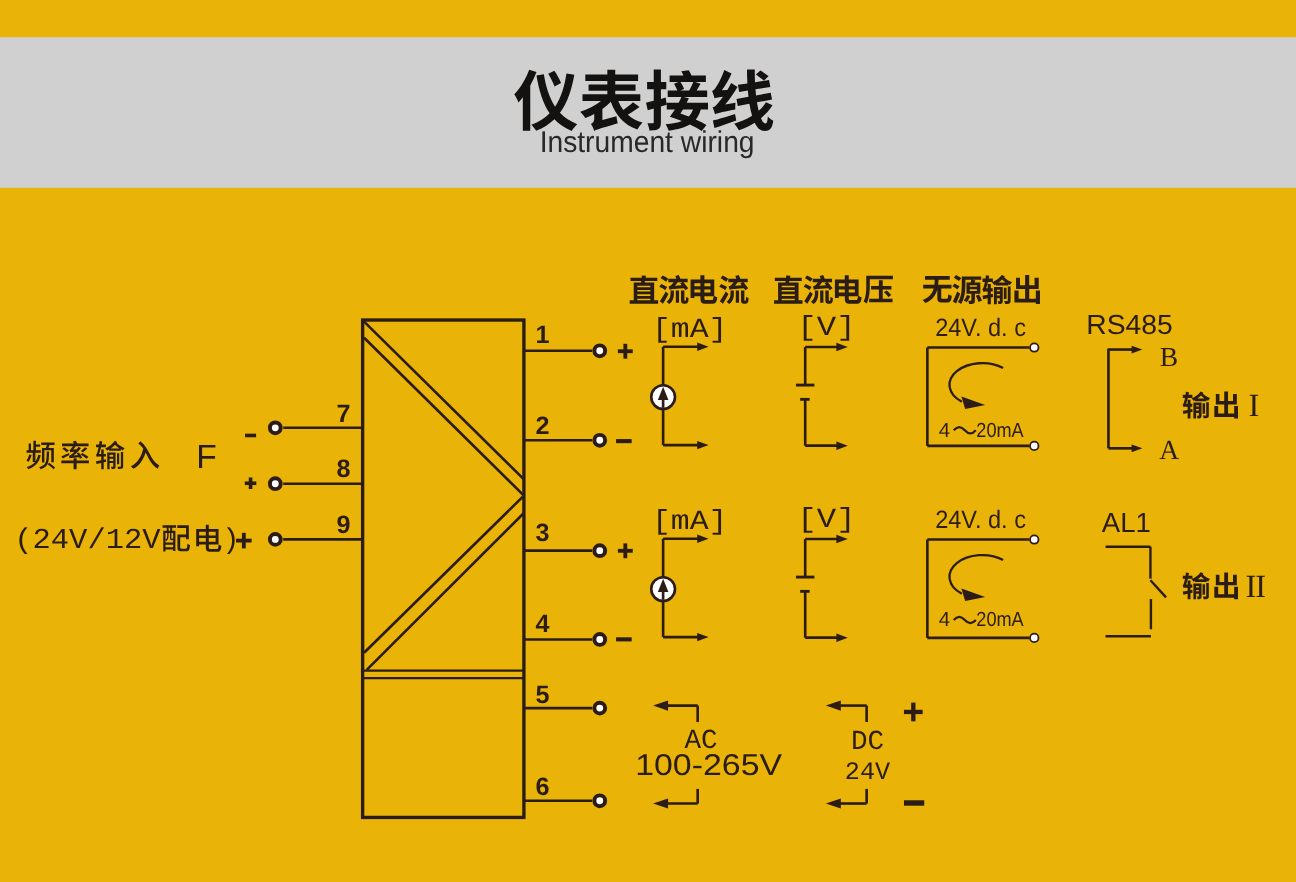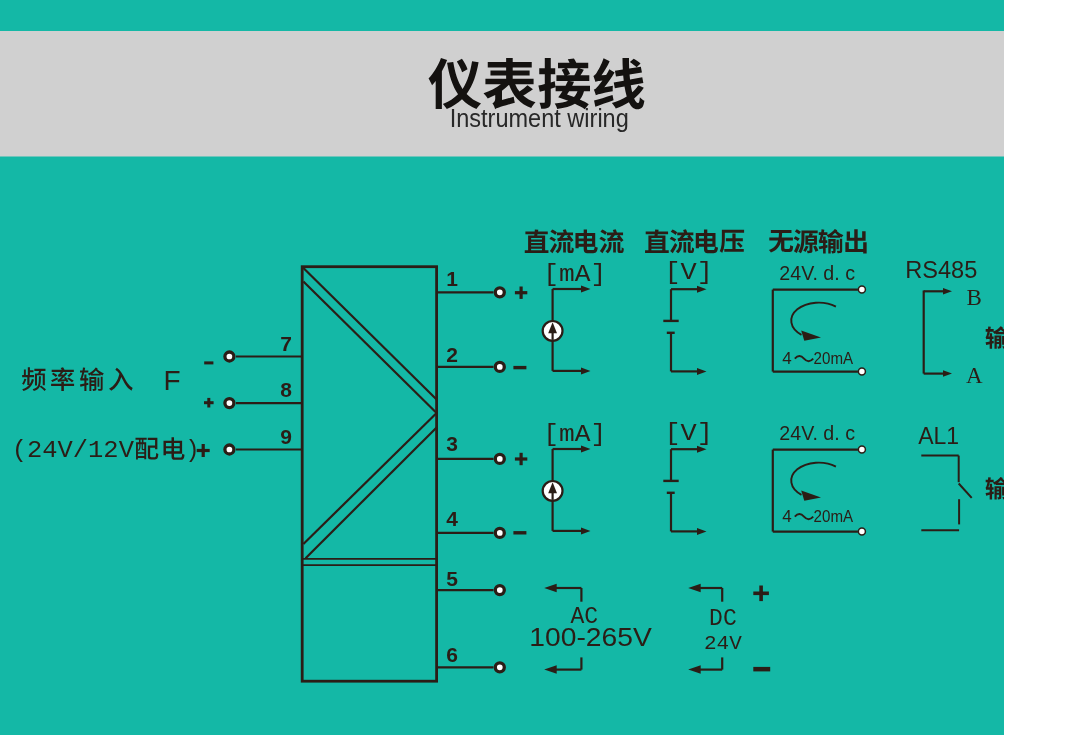--- a/index.html
+++ b/index.html
@@ -1,14 +1,14 @@
 <!DOCTYPE html>
 <html><head><meta charset="utf-8"><style>
 html,body{margin:0;padding:0;background:#fff;}
-#page{position:relative;width:1004px;height:735px;overflow:hidden;background:#14b8a6;}
+#page{position:relative;width:1080px;height:735px;overflow:hidden;background:#eab308;}
 </style></head><body>
 <div id="page">
 <svg width="1080" height="735" viewBox="0 0 1080 735">
 <rect x="0" y="31" width="1080" height="125.5" fill="#d0d0d0"></rect>
 <path transform="translate(427.80,104.10) scale(0.05437,-0.05437)" fill="#141210" d="M534 784C573 722 615 639 631 587L731 641C714 694 669 773 628 832ZM814 788C784 597 736 422 640 280C551 413 499 582 468 775L354 759C394 525 453 330 556 179C484 106 393 46 276 2C299 -21 333 -64 349 -91C463 -44 555 17 629 88C699 13 786 -47 894 -92C912 -60 951 -11 979 12C871 52 784 111 714 185C834 346 894 546 934 769ZM242 846C191 703 104 560 14 470C34 441 67 375 78 345C101 369 123 396 145 425V-88H259V603C296 670 329 741 355 810Z"></path>
       <path transform="translate(482.37,104.29) scale(0.05437,-0.05437)" fill="#141210" d="M235 -89C265 -70 311 -56 597 30C590 55 580 104 577 137L361 78V248C408 282 452 320 490 359C566 151 690 4 898 -66C916 -34 951 14 977 39C887 64 811 106 750 160C808 193 873 236 930 277L830 351C792 314 735 270 682 234C650 275 624 320 604 370H942V472H558V528H869V623H558V676H908V777H558V850H437V777H99V676H437V623H149V528H437V472H56V370H340C253 301 133 240 21 205C46 181 82 136 99 108C145 125 191 146 236 170V97C236 53 208 29 185 17C204 -7 228 -60 235 -89Z"></path>
       <path transform="translate(537.23,104.18) scale(0.05437,-0.05437)" fill="#141210" d="M139 849V660H37V550H139V371C95 359 54 349 21 342L47 227L139 253V44C139 31 135 27 123 27C111 26 77 26 42 28C56 -4 70 -54 73 -83C135 -84 179 -79 209 -61C239 -42 249 -12 249 43V285L337 312L322 420L249 400V550H331V660H249V849ZM548 659H745C730 619 705 567 682 530H547L603 553C594 582 571 625 548 659ZM562 825C573 806 584 782 594 760H382V659H518L450 634C469 602 489 561 500 530H353V428H563C552 400 537 370 521 340H338V239H463C437 198 411 159 386 128C444 110 507 87 570 61C507 35 425 20 321 12C339 -12 358 -55 367 -88C509 -68 615 -40 693 7C765 -27 830 -62 874 -92L947 -1C905 26 847 56 783 84C817 126 842 176 860 239H971V340H643C655 364 667 389 677 412L596 428H958V530H796C815 561 836 598 857 634L772 659H938V760H718C706 787 690 816 675 840ZM740 239C724 195 703 159 675 130C633 146 590 162 548 176L587 239Z"></path>
       <path transform="translate(591.44,104.37) scale(0.05437,-0.05437)" fill="#141210" d="M48 71 72 -43C170 -10 292 33 407 74L388 173C263 133 132 93 48 71ZM707 778C748 750 803 709 831 683L903 753C874 778 817 817 777 840ZM74 413C90 421 114 427 202 438C169 391 140 355 124 339C93 302 70 280 44 274C57 245 75 191 81 169C107 184 148 196 392 243C390 267 392 313 395 343L237 317C306 398 372 492 426 586L329 647C311 611 291 575 270 541L185 535C241 611 296 705 335 794L223 848C187 734 118 613 96 582C74 550 57 530 36 524C49 493 68 436 74 413ZM862 351C832 303 794 260 750 221C741 260 732 304 724 351L955 394L935 498L710 457L701 551L929 587L909 692L694 659C691 723 690 788 691 853H571C571 783 573 711 577 641L432 619L451 511L584 532L594 436L410 403L430 296L608 329C619 262 633 200 649 145C567 93 473 53 375 24C402 -4 432 -45 447 -76C533 -45 615 -7 689 40C728 -40 779 -89 843 -89C923 -89 955 -57 974 67C948 80 913 105 890 133C885 52 876 27 857 27C832 27 807 57 786 109C855 166 915 231 963 306Z"></path>
 <text x="449.7" y="126.8" font-family="Liberation Sans" font-size="25" fill="#282828" text-anchor="start" textLength="179.1" lengthAdjust="spacingAndGlyphs">Instrument wiring</text>
 <rect x="302.2" y="266.7" width="134.40000000000003" height="414.50000000000006" fill="none" stroke="#2b1d16" stroke-width="2.8"></rect>

